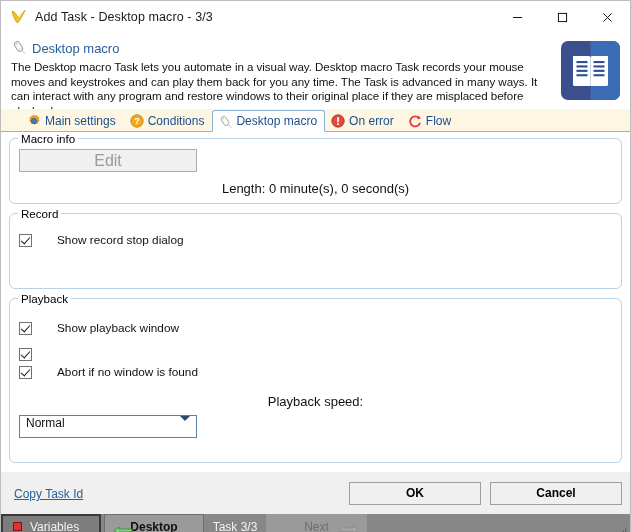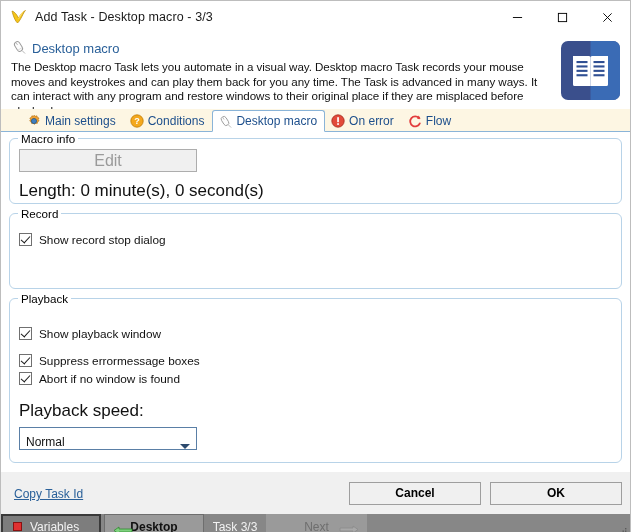--- a/index.html
+++ b/index.html
@@ -173,37 +173,40 @@
     box-sizing: border-box;
     padding: 0;
     text-align: center;
     line-height: 21px;
   }
   .btn.disabled { color: #9a9a9a; }
   .btn-edit { width: 178px; }
   .btn-record { width: 178px; }
 
   .field-line {
-    font-size: 17px;
+    font-size: 13px;
     color: #111;
+    text-align: center;
   }
   .hint {
     font-size: 11.8px;
     color: #111;
     margin-left: 12px;
   }
 
   .row {
     display: flex;
     align-items: center;
   }
 
   .check-row {
     display: flex;
+    align-items: center;
     margin-top: 10px;
+    gap: 18px;
   }
   .cbox {
     width: 13px;
     height: 13px;
     border: 1px solid #707070;
     background: #fff;
     box-sizing: border-box;
     margin-right: 7px;
     position: relative;
     flex: 0 0 auto;
@@ -221,21 +224,21 @@
   }
   .check-label { font-size: 11.8px; color: #111; }
 
   .combo {
     width: 178px;
     height: 23px;
     border: 1px solid #5a7fa6;
     background: #fff;
     box-sizing: border-box;
     display: flex;
-    align-items: flex-end;
+    align-items: flex-start;
     justify-content: space-between;
     padding: 0 6px 0 6px;
     font-size: 12px;
     color: #111;
     margin-top: 6px;
   }
   .combo .caret {
     width: 0;
     height: 0;
     border-left: 5px solid transparent;
@@ -493,49 +496,48 @@
       <span class="group-title">Record</span>
       <div class="check-row" style="margin-top:9px;">
         <span class="cbox checked"></span>
         <span class="check-label">Show record stop dialog</span>
       </div>
     </div>
 
     <div class="group" style="height:165px;">
       <span class="group-title">Playback</span>
 
-      <div class="check-row" style="margin-top:18px;">
+      <div class="check-row" style="margin-top:12px;">
         <span class="cbox checked"></span>
         <span class="check-label">Show playback window</span>
       </div>
 
       <div class="check-row" style="margin-top:13px;">
         <span class="cbox checked"></span>
-        <span class="check-label">Suppress errormessage boxes</span>
       </div>
 
       <div class="check-row" style="margin-top:4px;">
         <span class="cbox checked"></span>
         <span class="check-label">Abort if no window is found</span>
       </div>
 
       <div class="field-line" style="margin-top:15px;">Playback speed:</div>
 
       <div class="combo">
         <span>Normal</span>
         <span class="caret"></span>
       </div>
     </div>
   </div>
 
   <div class="footer">
     <span class="copy-link">Copy Task Id</span>
     <div class="footer-buttons">
+      <div class="btn-dialog">OK</div>
       <div class="btn-dialog">Cancel</div>
-      <div class="btn-dialog">OK</div>
     </div>
   </div>
 
   <div class="statusbar">
     <div class="sb-item sb-variables">
       <span class="dot"></span>
       <span>Variables</span>
     </div>
 
     <div class="sb-item sb-previous">

